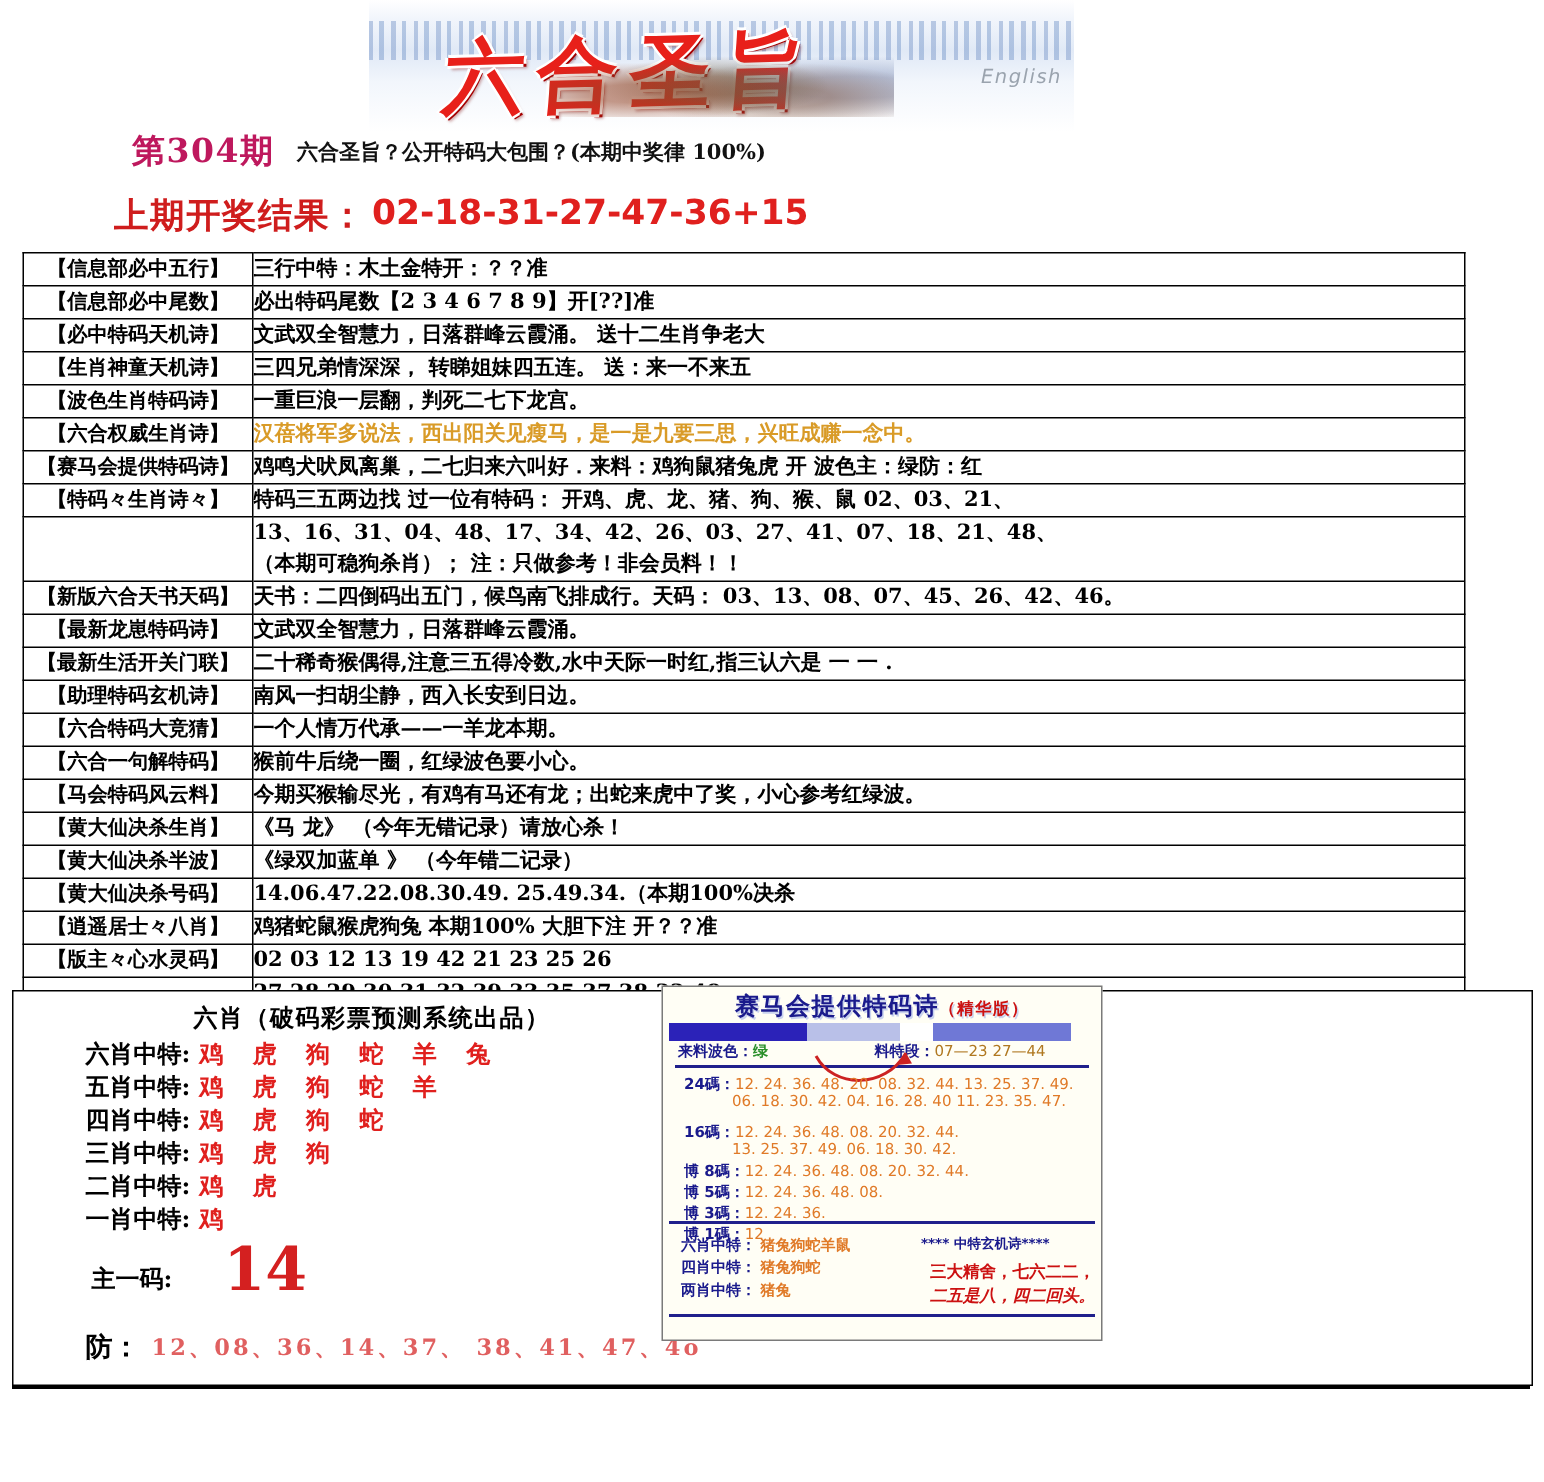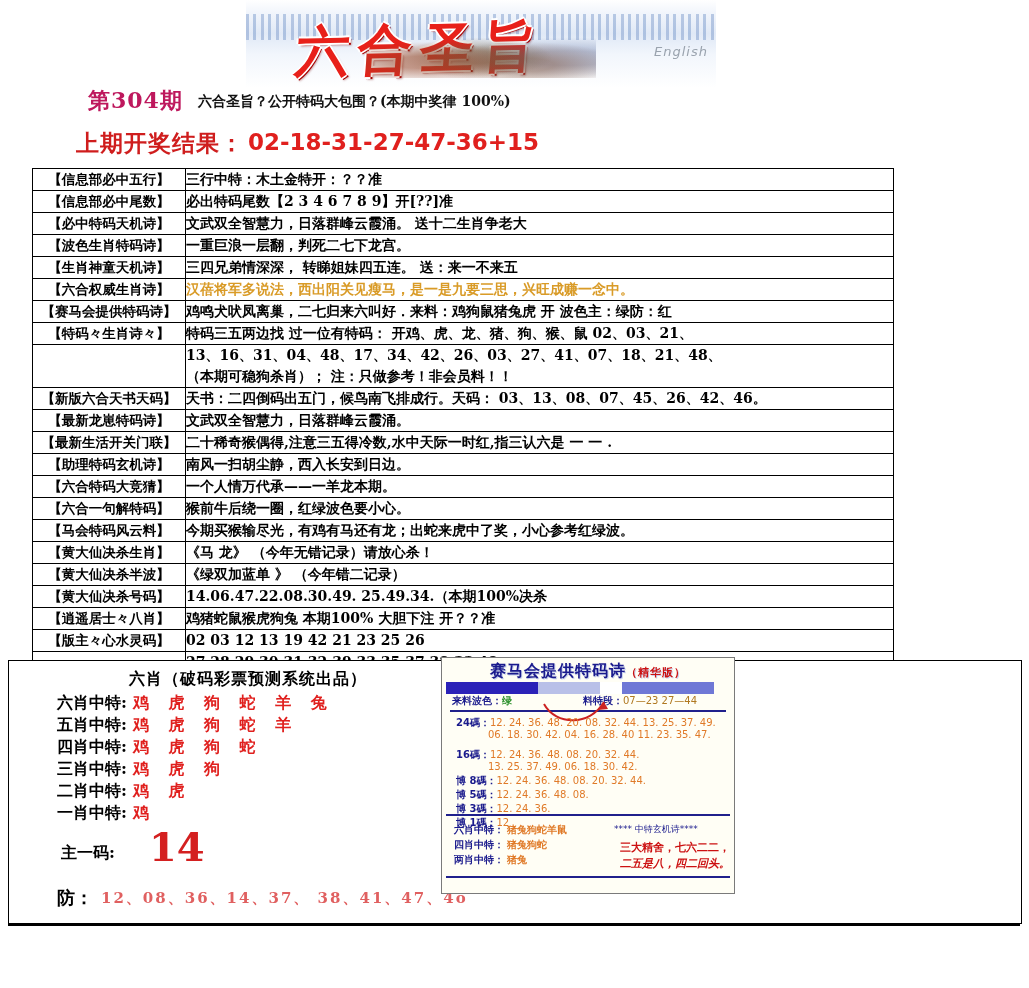--- a/index.html
+++ b/index.html
@@ -74,21 +74,21 @@
     font-family:"DejaVu Serif","Liberation Serif",serif;
     font-size:23px;font-weight:bold;color:#cf1d1d;letter-spacing:1px;
   }
   #result-nums{
     position:absolute;left:248px;top:1px;
     font-family:"DejaVu Sans","Liberation Sans",sans-serif;
     font-size:23px;font-weight:bold;color:#e0201e;letter-spacing:0px;
   }
   
   #main-table{
-    position:absolute;left:32px;top:168px;width:862px;
+    position:absolute;left:15px;top:168px;width:962px;
     border-collapse:collapse;
     table-layout:fixed;
   }
   #main-table td{
     border:1px solid #000;
     padding:0;
     vertical-align:middle;
     font-family:"DejaVu Serif","Liberation Serif",serif;
   }
   td.lbl{
@@ -176,21 +176,21 @@
   #fc-hr3{position:absolute;left:4px;top:218px;width:284px;height:2px;background:#20208c;}
   .fc-z{
     position:absolute;left:12px;
     font-family:"DejaVu Sans","Liberation Sans",sans-serif;
     font-size:10px;font-weight:bold;color:#1a1a8c;white-space:nowrap;
   }
   .fc-z .v{color:#e07a28;margin-left:3px;}
   #fc-stars{
     position:absolute;left:172px;top:165px;
     font-family:"DejaVu Sans","Liberation Sans",sans-serif;
-    font-size:9px;font-weight:normal;color:#1a1a8c;white-space:nowrap;
+    font-size:9px;font-weight:bold;color:#1a1a8c;white-space:nowrap;
   }
   .fc-poem{
     position:absolute;left:178px;
     font-family:"DejaVu Serif","Liberation Serif",serif;
     font-size:11px;font-weight:bold;color:#cc1111;white-space:nowrap;
   }
   #fc-arrow{position:absolute;left:100px;top:42px;width:80px;height:28px;}
   #bottom-edge{
     position:absolute;left:8px;top:924px;width:1012px;height:2px;background:#000;
   }
@@ -223,26 +223,26 @@
       </tr>
       <tr>
         <td class="lbl">【信息部必中尾数】</td>
         <td class="val ind">必出特码尾数【2 3 4 6 7 8 9】开[??]准</td>
       </tr>
       <tr>
         <td class="lbl">【必中特码天机诗】</td>
         <td class="val ind">文武双全智慧力，日落群峰云霞涌。 送十二生肖争老大</td>
       </tr>
       <tr>
+        <td class="lbl">【生肖神童天机诗】</td>
+        <td class="val ind">三四兄弟情深深， 转睇姐妹四五连。 送：来一不来五</td>
+      </tr>
+      <tr>
         <td class="lbl">【波色生肖特码诗】</td>
         <td class="val ind">一重巨浪一层翻，判死二七下龙宫。</td>
-      </tr>
-      <tr>
-        <td class="lbl">【生肖神童天机诗】</td>
-        <td class="val ind">三四兄弟情深深， 转睇姐妹四五连。 送：来一不来五</td>
       </tr>
       <tr>
         <td class="lbl">【六合权威生肖诗】</td>
         <td class="val ind" style="color: rgb(217, 155, 39);">汉蓓将军多说法，西出阳关见瘦马，是一是九要三思，兴旺成赚一念中。</td>
       </tr>
       <tr>
         <td class="lbl">【赛马会提供特码诗】</td>
         <td class="val ind">鸡鸣犬吠凤离巢，二七归来六叫好．来料：鸡狗鼠猪兔虎 开 波色主：绿防：红</td>
       </tr>
       <tr>

